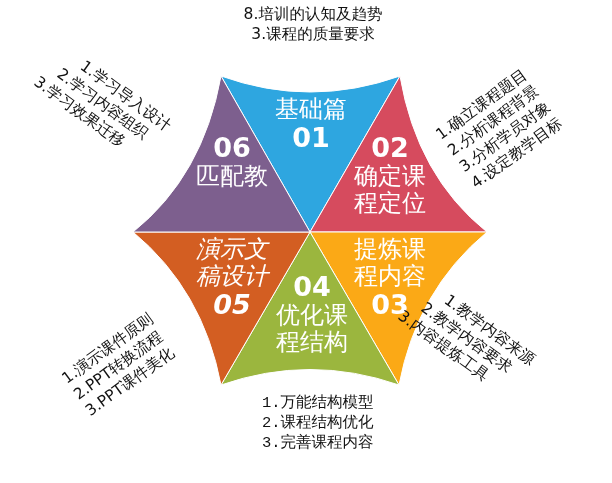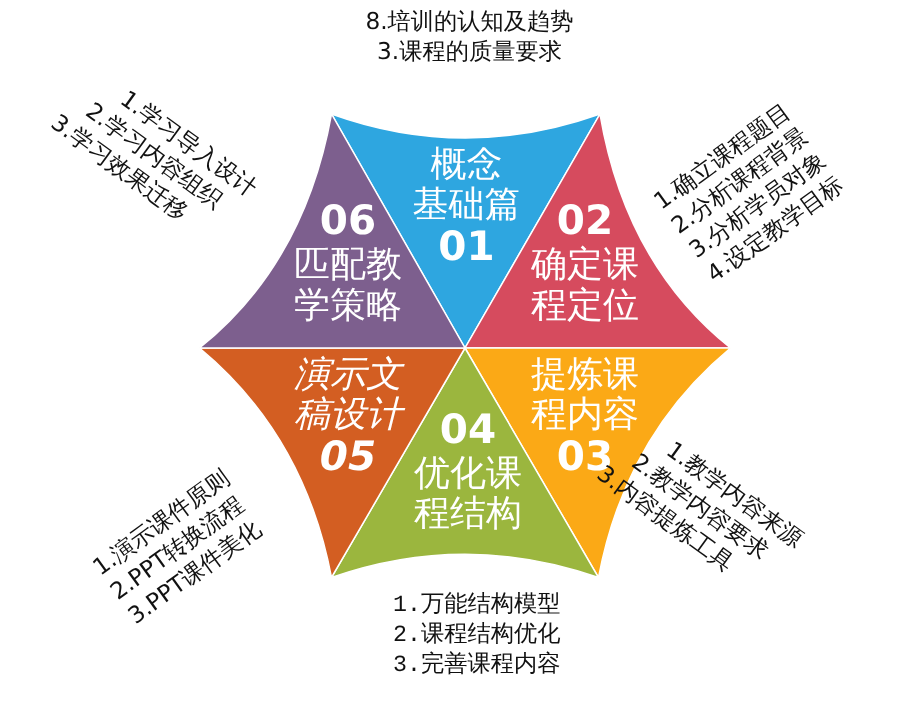--- a/index.html
+++ b/index.html
@@ -24,21 +24,20 @@
   <path d="M487,232 Q417,290 399,385 L310,232 Z" fill="#FBA916" stroke="#ffffff" stroke-width="1"></path>
 
   <path d="M399,385 Q310,354 221,385 L310,232 Z" fill="#9BB63E" stroke="#ffffff" stroke-width="1"></path>
 
   <path d="M221,385 Q203,290 133,232 L310,232 Z" fill="#D35E22" stroke="#ffffff" stroke-width="1"></path>
 
   <path d="M133,232 Q203,176 221,76 L310,232 Z" fill="#7D5F8E" stroke="#ffffff" stroke-width="1"></path>
 </svg>
 
 <div class="seg-label" style="left:266px; top:96px; width:90px;">
-  <div class="txt">概念</div>
   <div class="txt">基础篇</div>
   <div class="num">01</div>
 </div>
 
 <div class="seg-label" style="left:340px; top:133px; width:100px;">
   <div class="num">02</div>
   <div class="txt">确定课</div>
   <div class="txt">程定位</div>
 </div>
 
@@ -56,21 +55,20 @@
 
 <div class="seg-label" style="left:182px; top:236px; width:100px;font-style:italic;">
   <div class="txt">演示文</div>
   <div class="txt">稿设计</div>
   <div class="num">05</div>
 </div>
 
 <div class="seg-label" style="left:182px; top:133px; width:100px;text-align:center;">
   <div class="num">06</div>
   <div class="txt">匹配教</div>
-  <div class="txt">学策略</div>
 </div>
 
 <div class="list" style="left:228px; top:4px; text-align:center; width:170px;">
   <div>8.培训的认知及趋势</div>
   <div>3.课程的质量要求</div>
 </div>
 
 <div class="list" style="left:432px; top:128px; transform-origin:0 0; transform:rotate(-36deg);">
   <div style="margin-left:0px;">1.确立课程题目</div>
   <div style="margin-left:0px;">2.分析课程背景</div>

